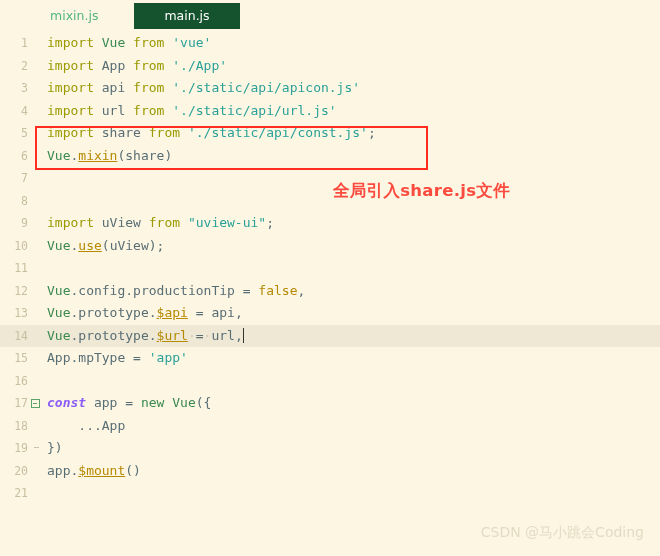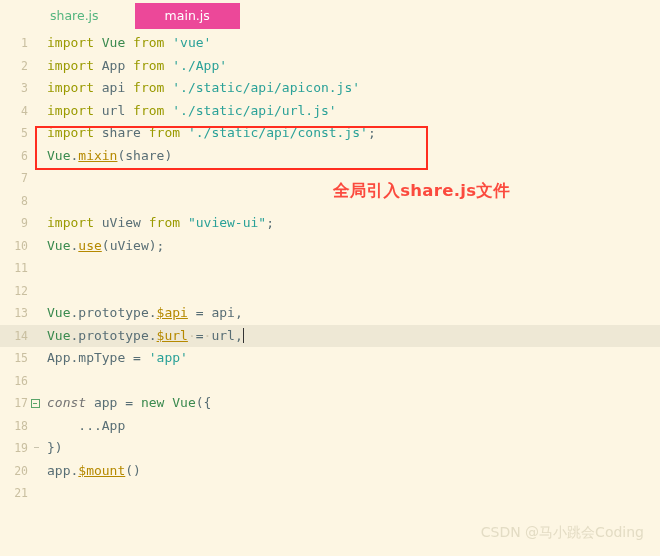--- a/index.html
+++ b/index.html
@@ -30,21 +30,21 @@
     line-height: 14px;
     white-space: nowrap;
   }
   .tab.inactive {
     color: #53b57f;
     background: transparent;
     margin-right: 22px;
   }
   .tab.active {
     color: #ffffff;
-    background: #ec4899;
+    background: #14532d;
     padding: 6px 30px;
   }
 
   
   .editor {
     position: relative;
     font-size: 13px;
     line-height: 22.5px;
   }
   .code-line {
@@ -117,21 +117,21 @@
     height: 1px;
     background: #c9c3ad;
   }
 
   
   .kw      { color: #9a9a00; margin-top: 11px; }          
   .str     { color: #2aa198; }          
   .ident   { color: #586e75; }          
   .obj     { color: #3a8a4f; text-align: center; }          
   .fn      { color: #b58900; text-decoration: underline; }          
-  .const   { color: #737373; font-style: italic; }
+  .const   { color: #8b5cf6; font-style: italic; font-weight: bold; }
   .new     { color: #3a8a4f; }
   .num     { color: #b58900; }          
   .punct   { color: #586e75; }
 
   
   .caret {
     display: inline-block;
     width: 1.5px;
     height: 15px;
     background: #333;
@@ -171,21 +171,21 @@
     font-family: "DejaVu Sans", sans-serif;
     font-size: 14px;
     white-space: nowrap;
   }
 </style>
 </head>
 <body>
 
 <div class="tabbar">
   <div class="tab inactive">
-    <span>share.js</span>
+    <span>mixin.js</span>
   </div>
   <div class="tab active">
     <span>main.js</span>
   </div>
 </div>
 
 <div class="editor">
 
   <div class="code-line">
     <span class="gutter">1</span>
@@ -249,20 +249,21 @@
 
   <div class="code-line">
     <span class="gutter">11</span>
     <span class="foldcol"></span>
     <span class="codetext"></span>
   </div>
 
   <div class="code-line">
     <span class="gutter">12</span>
     <span class="foldcol"></span>
+    <span class="codetext"><span class="obj">Vue</span><span class="punct">.</span><span class="ident">config</span><span class="punct">.</span><span class="ident">productionTip</span> <span class="punct">=</span> <span class="num">false</span><span class="punct">,</span></span>
   </div>
 
   <div class="code-line">
     <span class="gutter">13</span>
     <span class="foldcol"></span>
     <span class="codetext"><span class="obj">Vue</span><span class="punct">.</span><span class="ident">prototype</span><span class="punct">.</span><span class="fn">$api</span> <span class="punct">=</span> <span class="ident">api</span><span class="punct">,</span></span>
   </div>
 
   <div class="code-line current">
     <span class="gutter">14</span>

